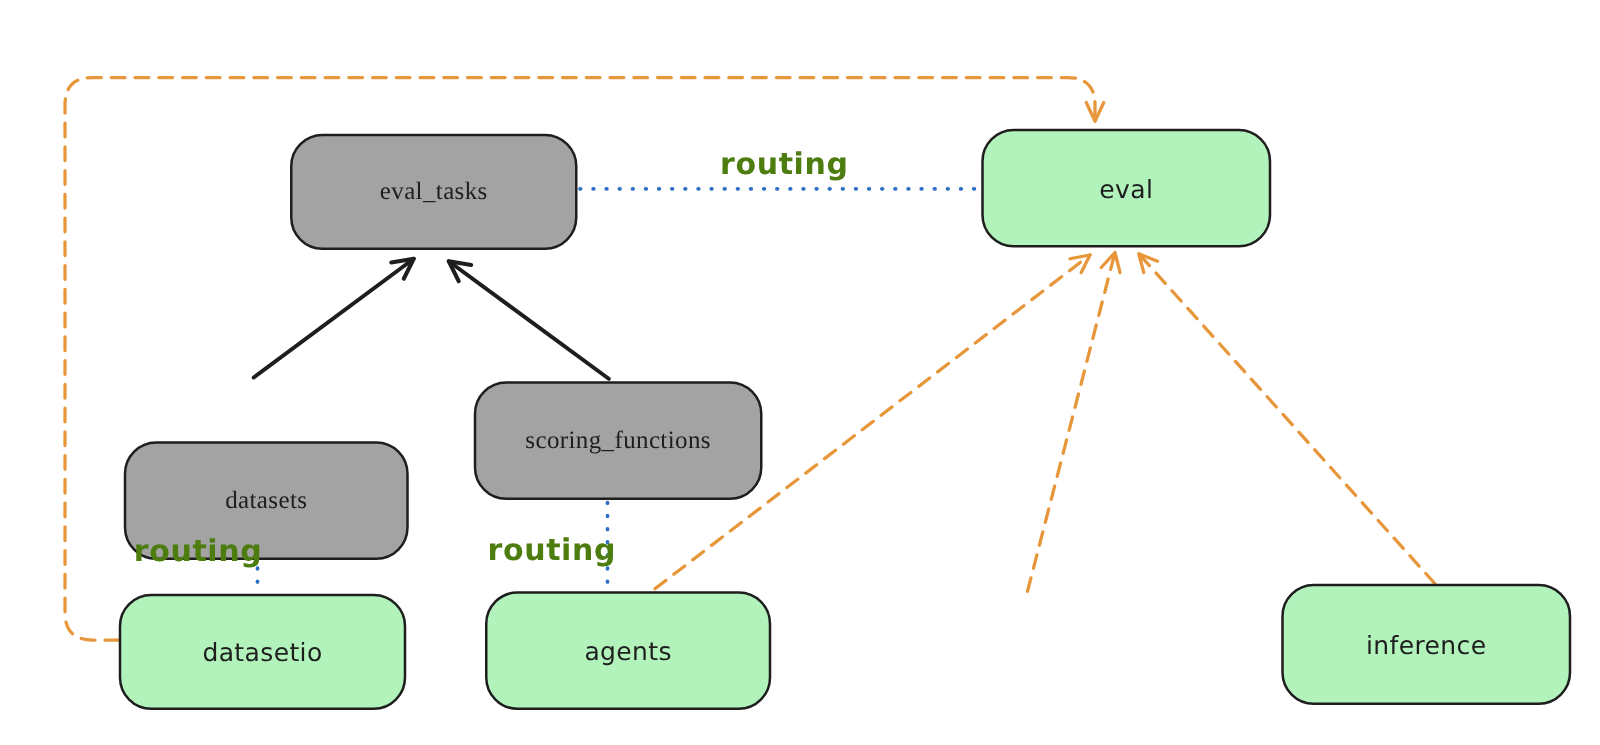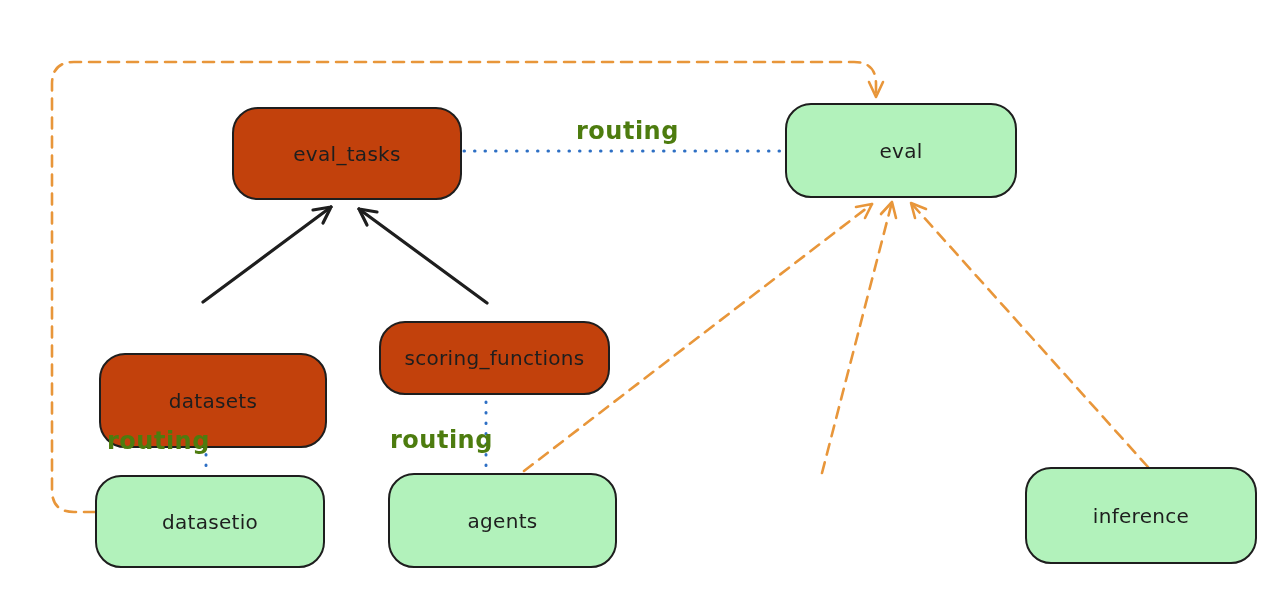--- a/index.html
+++ b/index.html
@@ -13,26 +13,26 @@
   #edges{position:absolute;left:0;top:0;width:1280px;height:596px;}
   .node{
     position:absolute;
     box-sizing:border-box;
     border:2.6px solid #1e1e1e;
     border-radius:26px;
     display:flex;align-items:center;justify-content:center;
     font-size:20px;color:#1e1e1e;
     letter-spacing:0.3px;
   }
-  .node.blue{background:#c2410c;}
+  .node.blue{background:#a3a3a3;font-family:Liberation Serif, serif;}
   .node.green{background:#b2f2bb;}
   #n-eval_tasks{left:232px;top:107px;width:230px;height:93px;}
   #n-eval{left:785px;top:103px;width:232px;height:95px;}
   #n-datasets{left:99px;top:305px;width:228px;height:95px;margin-top:48px;}
-  #n-scoring_functions{left:379px;top:321px;width:231px;height:74px;}
+  #n-scoring_functions{left:379px;top:305px;width:231px;height:95px;}
   #n-datasetio{left:95px;top:475px;width:230px;height:93px;}
   #n-scoring{left:388px;top:473px;width:229px;height:95px;}
   #n-agents{left:708px;top:472px;width:232px;height:95px;}
   #n-inference{left:1025px;top:467px;width:232px;height:97px;}
   .edge-label{
     position:absolute;
     width:100px;
     text-align:right;
     font-size:24px;
     font-weight:bold;

